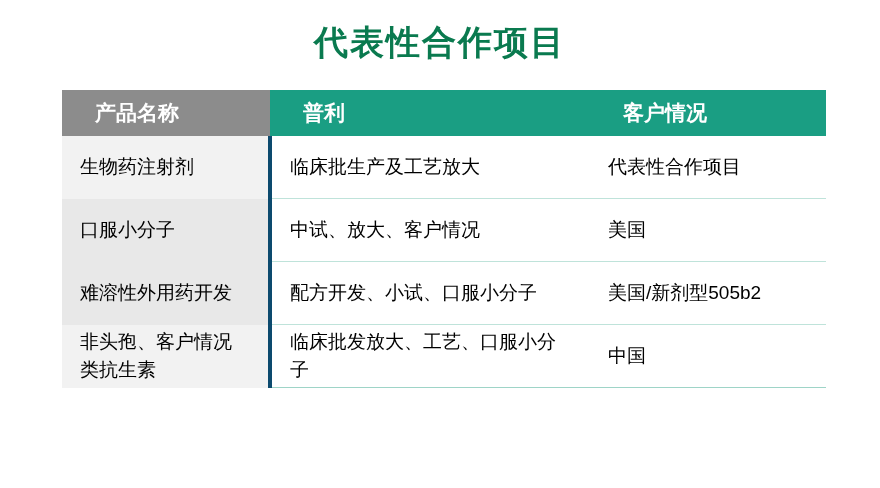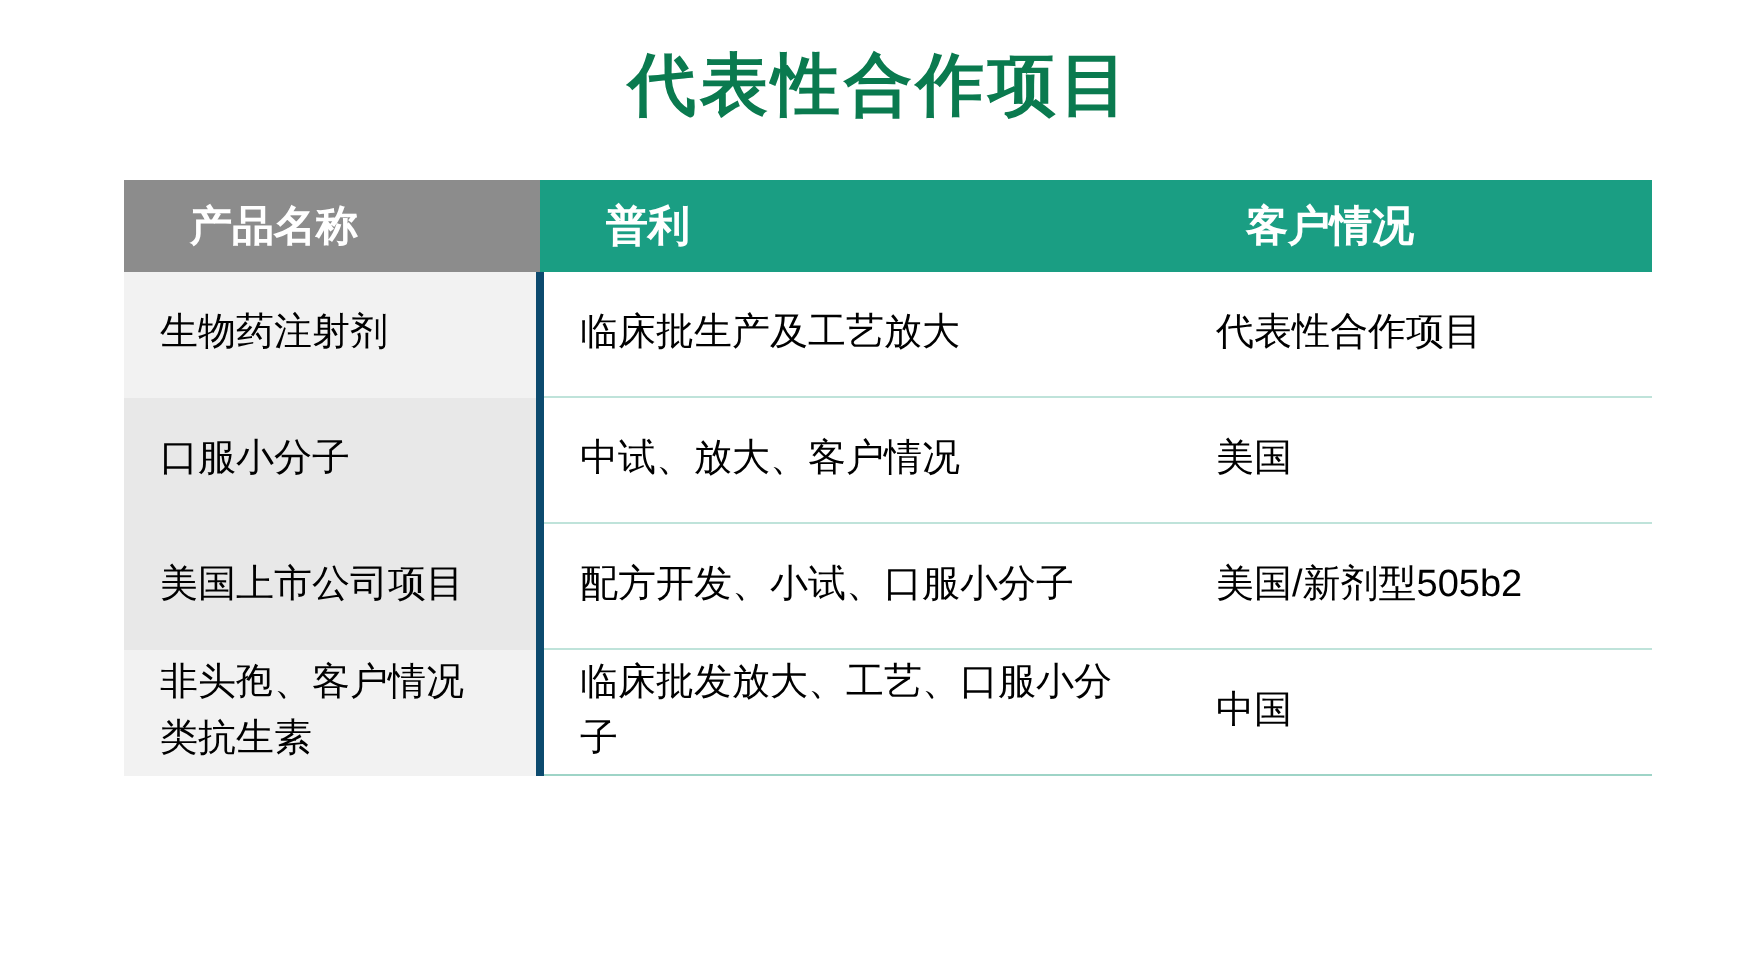--- a/index.html
+++ b/index.html
@@ -112,21 +112,21 @@
           <td class="col-name">生物药注射剂</td>
           <td class="col-mid">临床批生产及工艺放大</td>
           <td class="col-right">代表性合作项目</td>
         </tr>
         <tr class="alt">
           <td class="col-name">口服小分子</td>
           <td class="col-mid">中试、放大、客户情况</td>
           <td class="col-right">美国</td>
         </tr>
         <tr class="alt">
-          <td class="col-name">美国上市公司项目</td>
+          <td class="col-name">难溶性外用药开发</td>
           <td class="col-mid">配方开发、小试、口服小分子</td>
           <td class="col-right">美国/新剂型505b2</td>
         </tr>
         <tr>
           <td class="col-name two-line">非头孢、客户情况
 类抗生素</td>
           <td class="col-mid">临床批发放大、工艺、口服小分子</td>
           <td class="col-right">中国</td>
         </tr>
       </tbody>

